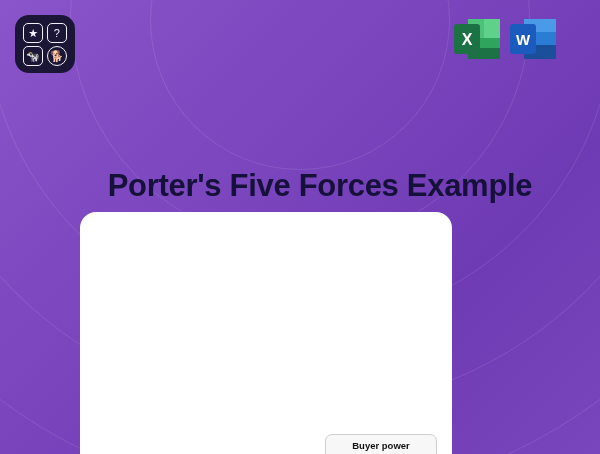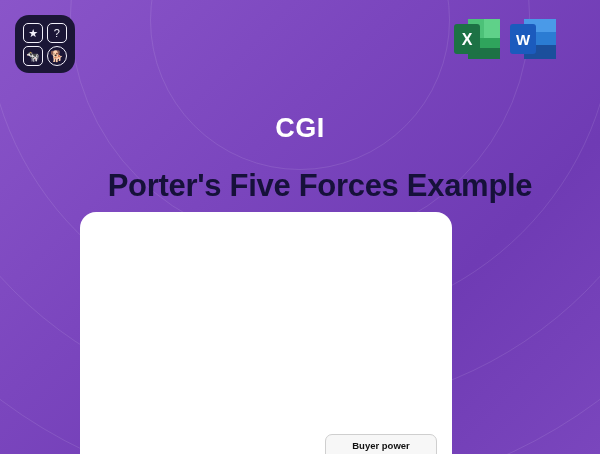--- a/index.html
+++ b/index.html
@@ -103,21 +103,20 @@
   </svg>
 
   <svg class="office wd" width="50" height="46" viewBox="0 0 50 46">
     <rect x="16" y="3" width="32" height="13" fill="#4a9ae8"></rect>
     <rect x="16" y="16" width="32" height="13" fill="#2b7cd3"></rect>
     <rect x="16" y="29" width="32" height="14" fill="#1b4f9c"></rect>
     <rect x="2" y="8" width="26" height="30" rx="3" fill="#1b5bbd"></rect>
     <text x="15" y="29" font-family="Liberation Sans, sans-serif" font-size="15" font-weight="bold" fill="#ffffff" text-anchor="middle">W</text>
   </svg>
 
-  <div class="brand">CGI</div>
   <div class="maintitle">Porter's Five Forces Example</div>
 
   <div class="card">
 
     <div class="box b-buyer">
       <h3>Buyer power</h3>
 
     </div>
 
   </div>

